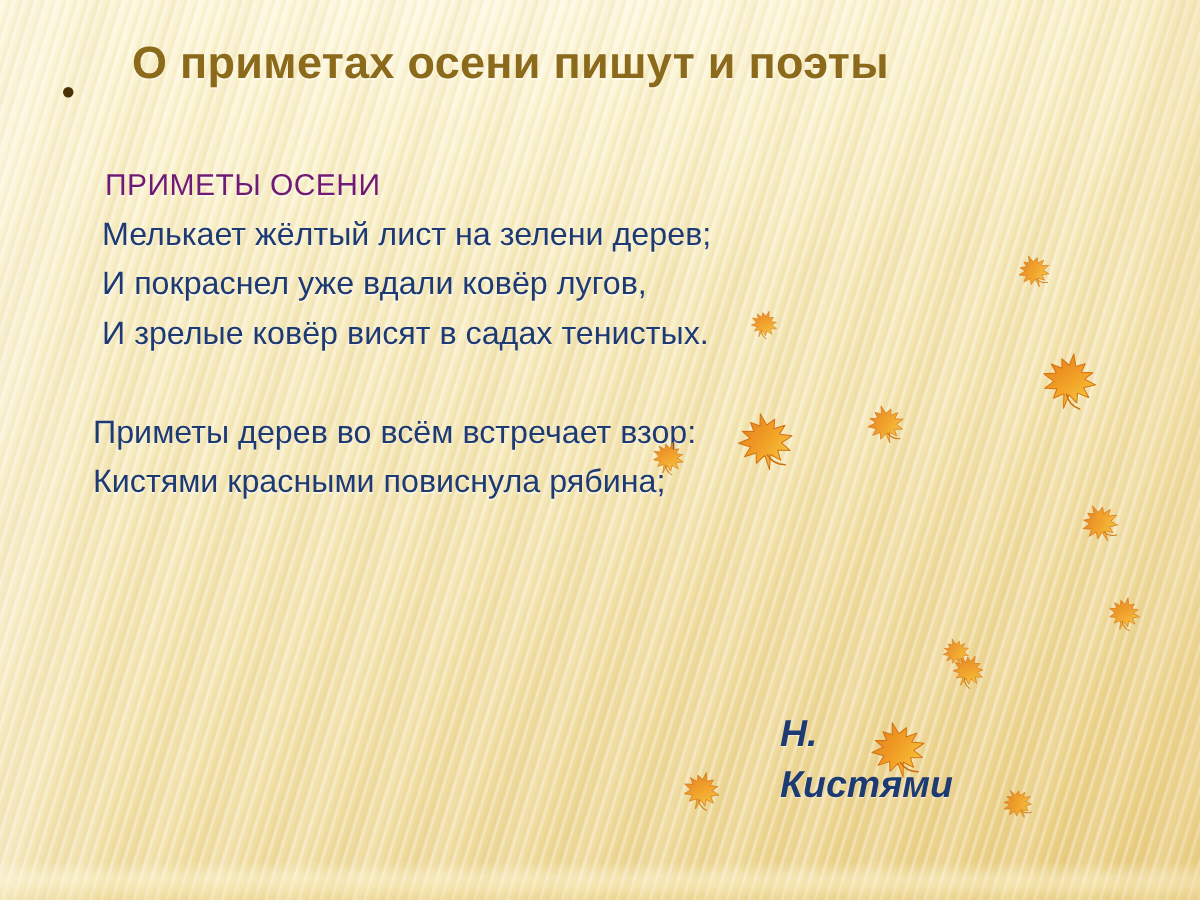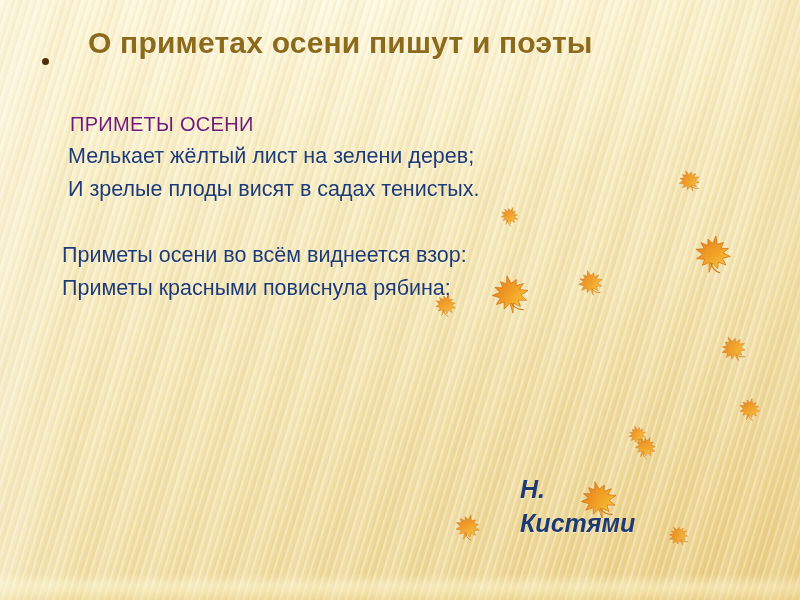--- a/index.html
+++ b/index.html
@@ -200,26 +200,27 @@
     <span class="bullet-dot"></span>
 
     <h1 class="slide-title">О приметах осени пишут и поэты</h1>
 
     <div class="poem-block">
 
       <div class="poem-heading">ПРИМЕТЫ ОСЕНИ</div>
 
       <ul class="stanza stanza-1">
         <li>Мелькает жёлтый лист на зелени дерев;</li>
-        <li>И зрелые плоды висят в садах тенистых.</li>
+        <li>И покраснел уже вдали ковёр лугов,</li>
+        <li>И зрелые ковёр висят в садах тенистых.</li>
       </ul>
 
       <ul class="stanza stanza-2">
-        <li>Приметы осени во всём виднеется взор:</li>
-        <li>Приметы красными повиснула рябина;</li>
+        <li>Приметы дерев во всём встречает взор:</li>
+        <li>Кистями красными повиснула рябина;</li>
       </ul>
 
     </div>
 
     <div class="signature">
       <div>Н.</div>
       <div>Кистями</div>
     </div>
 
     <div id="leaf-layer">

